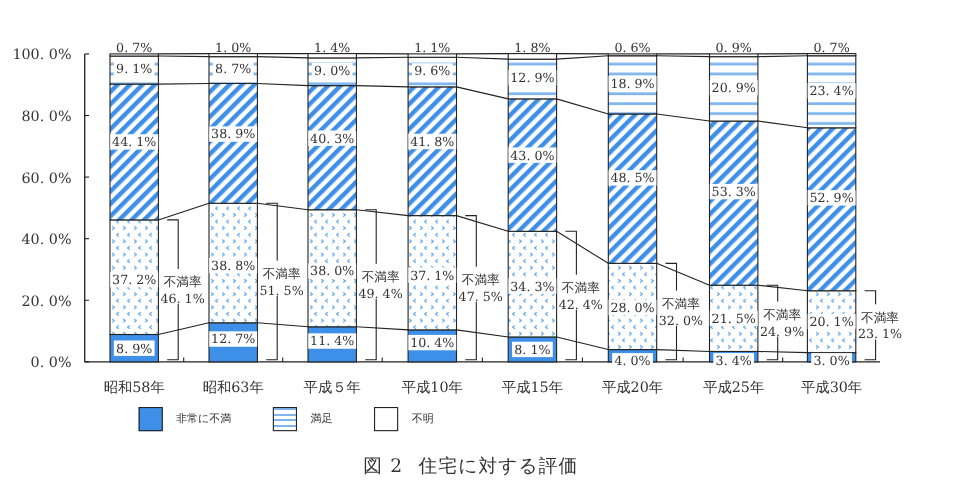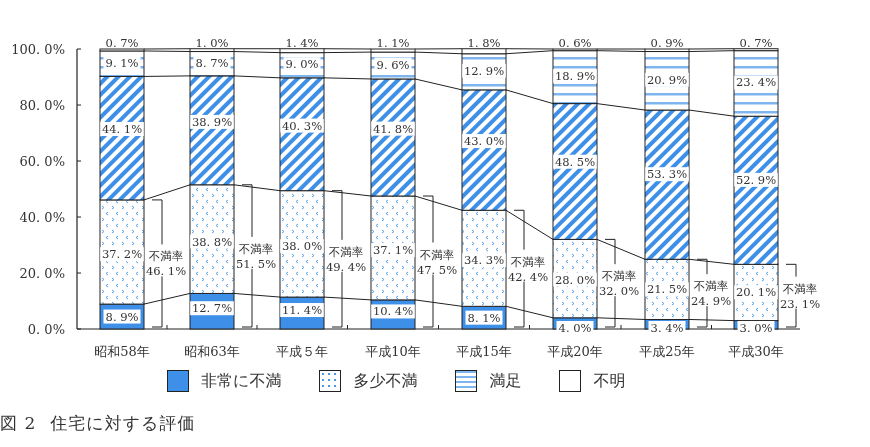--- a/index.html
+++ b/index.html
@@ -3,29 +3,29 @@
 <meta charset="utf-8">
 <style>
   html, body { margin:0; padding:0; background:#ffffff; }
   body { width:870px; height:447px; position:relative; overflow:hidden;
          font-family:"DejaVu Serif","Liberation Serif",serif; color:#333; }
   #chart-svg { position:absolute; left:0; top:0; }
   .tick-label { font-size:13px; fill:#333; }
   .cat-label { font-size:13px; fill:#333; }
   .val-label { font-size:11.5px; fill:#333; }
   .rate-label { font-size:11.5px; fill:#333; }
-  .legend { position:absolute; left:126px; top:370px; display:flex; font-size:16px;margin-left:41px; }
+  .legend { position:absolute; left:126px; top:370px; display:flex; font-size:10px; }
   .legend-item { display:flex; align-items:center; margin-right:38px; }
   .legend-swatch { width:22px; height:22px; border:1.5px solid #222; box-sizing:border-box; margin-right:12px; }
   .sw-very { background:#3d8fe8; }
   .sw-some { background:#fff; background-image: radial-gradient(#4a9aea 1px, transparent 1.3px); background-size:6px 6px; }
   .sw-rather { background: repeating-linear-gradient(135deg, #3d8fe8 0 3px, #fff 3px 6px); }
   .sw-sat { background: repeating-linear-gradient(0deg, #fff 0 3px, #7fb5ef 3px 5px); }
   .sw-unk { background:#fff; }
-  .caption { position:absolute; left:0; width:870px; top:412px; font-size:17px; letter-spacing:1px; color:#333; }
+  .caption { position:absolute; left:0; width:870px; top:412px; text-align:center; font-size:17px; letter-spacing:1px; color:#333; }
   .caption span { margin-right:14px; }
 </style>
 </head>
 <body>
 
 <svg id="chart-svg" width="870" height="447" xmlns="http://www.w3.org/2000/svg">
   <defs>
     <pattern id="p-dots" width="10" height="12" patternUnits="userSpaceOnUse">
       <rect width="10" height="12" fill="#fff"></rect>
       <path d="M2 2 l2 1.5 l-2 1.5" stroke="#5aa3ec" stroke-width="1" fill="none"></path>
@@ -259,24 +259,20 @@
       <text x="756" y="356" text-anchor="middle" class="cat-label">平成30年</text>
     </g>
 </svg>
 
 <div class="legend">
   <div class="legend-item">
     <div class="legend-swatch sw-very"></div>
     <span>非常に不満</span>
   </div>
   <div class="legend-item">
-    <div class="legend-swatch sw-some"></div>
-    <span>多少不満</span>
-  </div>
-  <div class="legend-item">
     <div class="legend-swatch sw-sat"></div>
     <span>満足</span>
   </div>
   <div class="legend-item">
     <div class="legend-swatch sw-unk"></div>
     <span>不明</span>
   </div>
 </div>
 
 <div class="caption">

